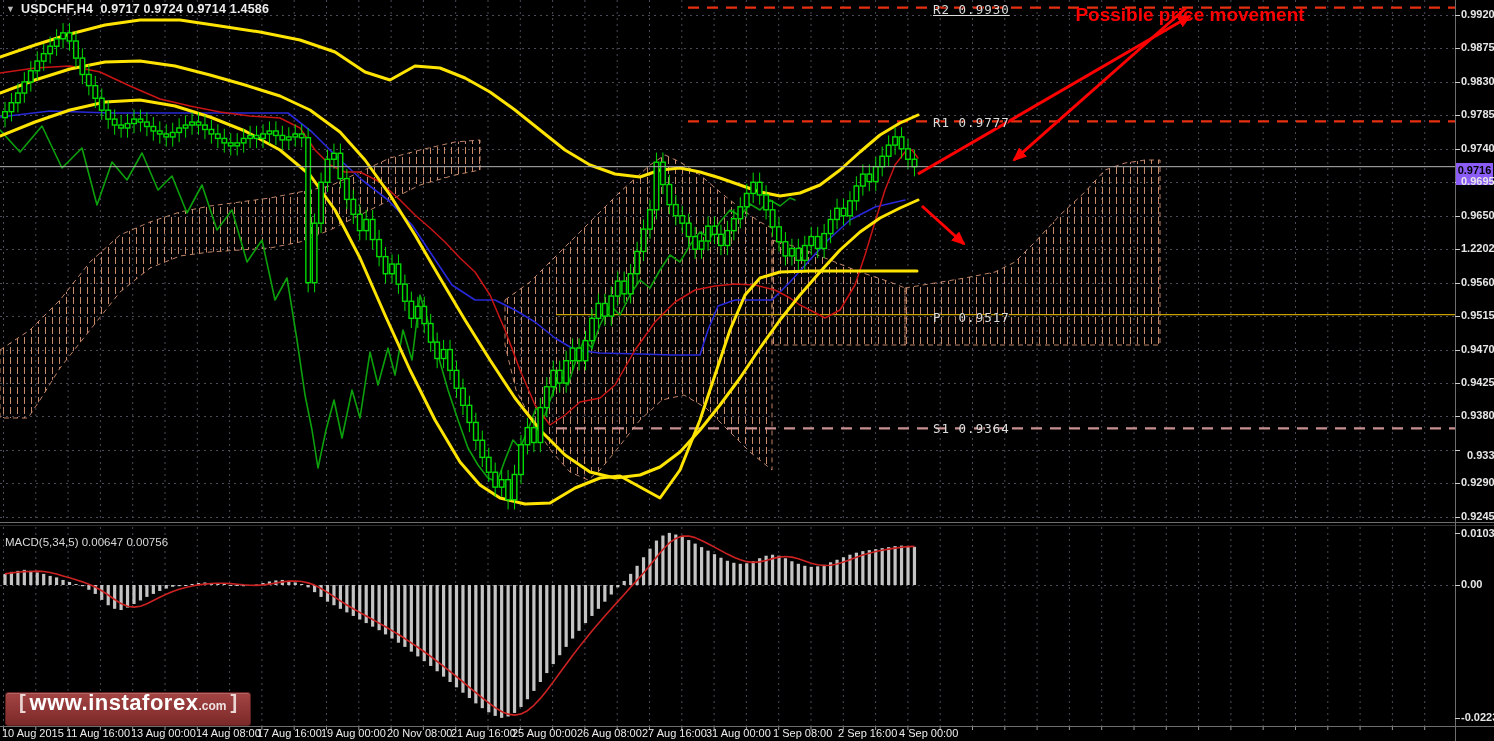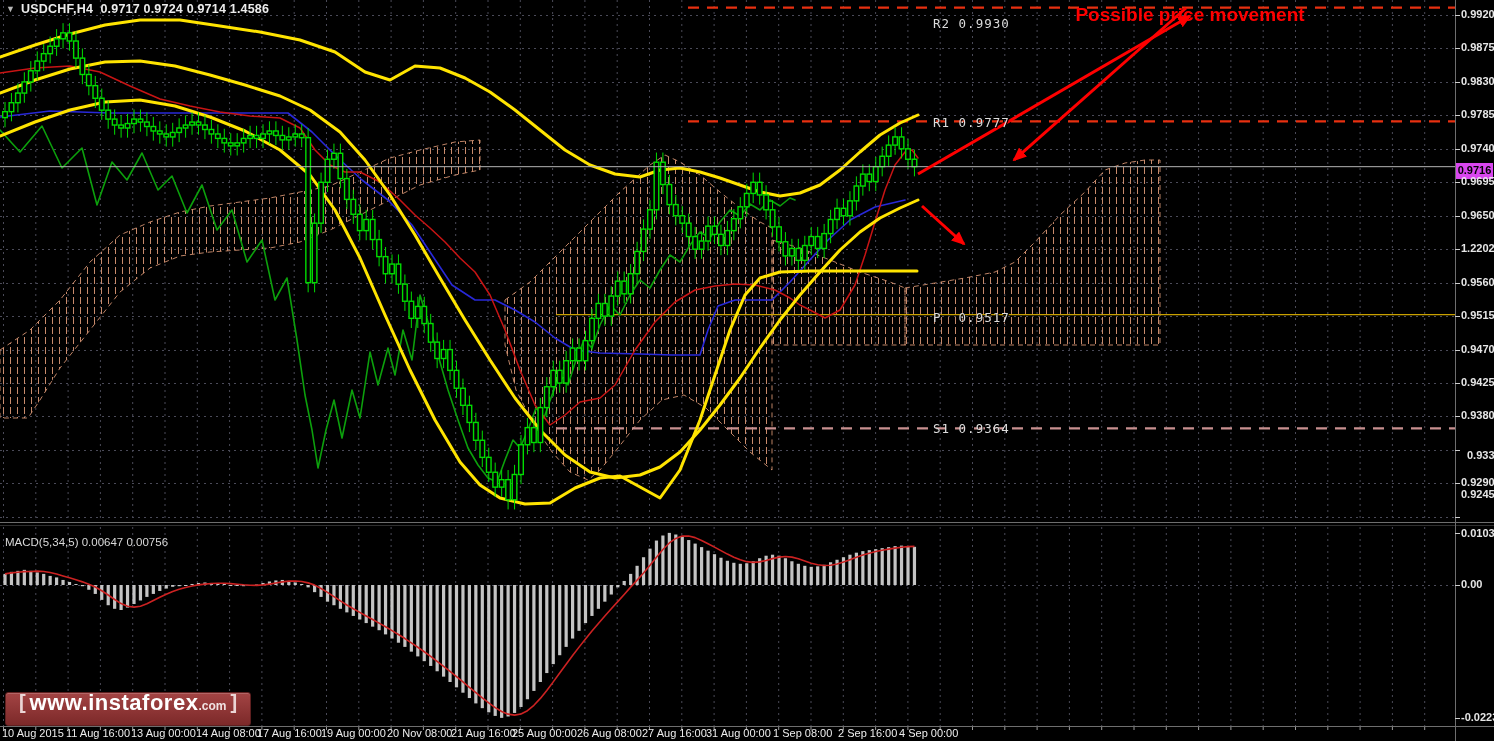--- a/index.html
+++ b/index.html
@@ -9,21 +9,21 @@
   .title{position:absolute;left:6px;top:1px;height:15px;display:flex;align-items:center;
          color:#ECECEC;font-size:12.5px;font-weight:600;letter-spacing:.2px;white-space:pre;}
   .title .tri{color:#B8B8B8;font-size:9px;margin-right:6px;}
   .annot{position:absolute;left:952px;top:3px;width:476px;text-align:center;color:#FF0000;
          font-weight:bold;line-height:1.25;}
   .annot .l1{font-size:20px;}
   .annot .l2{font-size:19px;}
   .lvl{position:absolute;font-family:"DejaVu Sans Mono",monospace;font-size:12.5px;
        color:#DCDCDC;letter-spacing:1px;text-shadow:1px 1px 0 #000;white-space:pre;}
   .axlab{position:absolute;left:1461px;color:#E6E6E6;font-size:11px;font-weight:bold;white-space:nowrap;}
-  .chip{position:absolute;left:1456px;width:37px;height:16px;background:#d946ef;color:#000;
+  .chip{position:absolute;left:1456px;width:37px;height:22px;background:#8b5cf6;color:#000;
         font-size:11px;font-weight:bold;text-align:center;line-height:14px;}
   .datelab{position:absolute;top:727px;color:#EDEDED;font-size:11px;white-space:nowrap;}
   .macdlab{position:absolute;left:5px;top:524px;color:#D9D9D9;font-size:11.5px;white-space:pre;margin-top:12px;}
   .logo{position:absolute;left:5px;top:692px;width:244px;height:32px;border-radius:3px;
         background:linear-gradient(#A34444,#7C2929);border:1px solid #5E1F1F;
         box-shadow:inset 0 1px 0 rgba(255,255,255,.18);display:flex;align-items:baseline;
         justify-content:center;color:#FFF;}
   .logo .br{font-size:20px;font-weight:bold;color:#EBD6D6;padding:0 4px;position:relative;top:-4px;}
   .logo .main{font-size:22px;font-weight:bold;letter-spacing:.5px;position:relative;top:-3px;}
   .logo .suf{font-size:12px;font-weight:bold;color:#F0E2E2;position:relative;top:-3px;}
@@ -701,36 +701,36 @@
     <div class="axlab" style="top:175px;text-align:right;">0.9695</div>
     <div class="axlab" style="top:209px;">0.9650</div>
     <div class="axlab" style="top:242px;">1.2202</div>
     <div class="axlab" style="top:276px;">0.9560</div>
     <div class="axlab" style="top:309px;">0.9515</div>
     <div class="axlab" style="top:343px;">0.9470</div>
     <div class="axlab" style="top:376px;">0.9425</div>
     <div class="axlab" style="top:409px;">0.9380</div>
     <div class="axlab" style="top:449px;padding-left:6px;">0.9335</div>
     <div class="axlab" style="top:476px;">0.9290</div>
-    <div class="axlab" style="top:488px;">0.9245</div>
+    <div class="axlab" style="top:510px;">0.9245</div>
     <div class="axlab" style="top:527px;">0.01032</div>
     <div class="axlab" style="top:578px;">0.00</div>
     <div class="axlab" style="top:711px;">-0.02233</div>
     <div class="datelab" style="left:2px;">10 Aug 2015</div>
     <div class="datelab" style="left:66px;">11 Aug 16:00</div>
     <div class="datelab" style="left:131px;">13 Aug 00:00</div>
     <div class="datelab" style="left:196px;">14 Aug 08:00</div>
     <div class="datelab" style="left:257px;">17 Aug 16:00</div>
     <div class="datelab" style="left:321px;">19 Aug 00:00</div>
     <div class="datelab" style="left:387px;">20 Nov 08:00</div>
     <div class="datelab" style="left:451px;">21 Aug 16:00</div>
     <div class="datelab" style="left:512px;">25 Aug 00:00</div>
     <div class="datelab" style="left:577px;">26 Aug 08:00</div>
     <div class="datelab" style="left:642px;">27 Aug 16:00</div>
     <div class="datelab" style="left:706px;">31 Aug 00:00</div>
     <div class="datelab" style="left:773px;">1 Sep 08:00</div>
     <div class="datelab" style="left:838px;">2 Sep 16:00</div>
     <div class="datelab" style="left:899px;">4 Sep 00:00</div>
-    <div class="lvl" style="left:933px;top:16px;">R2 0.9930</div>
+    <div class="lvl" style="left:933px;top:2px;text-decoration:underline;">R2 0.9930</div>
     <div class="lvl" style="left:933px;top:115px;">R1 0.9777</div>
     <div class="lvl" style="left:933px;top:310px;">P  0.9517</div>
     <div class="lvl" style="left:933px;top:421px;">S1 0.9364</div>
   </div>
 
 </body></html>

